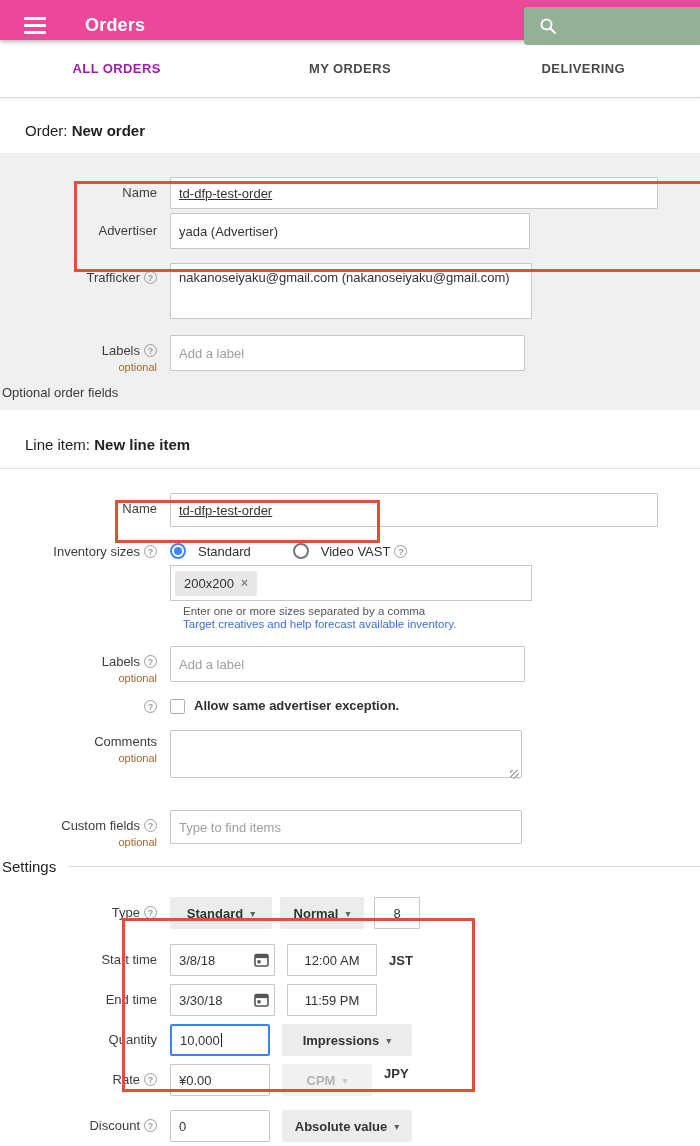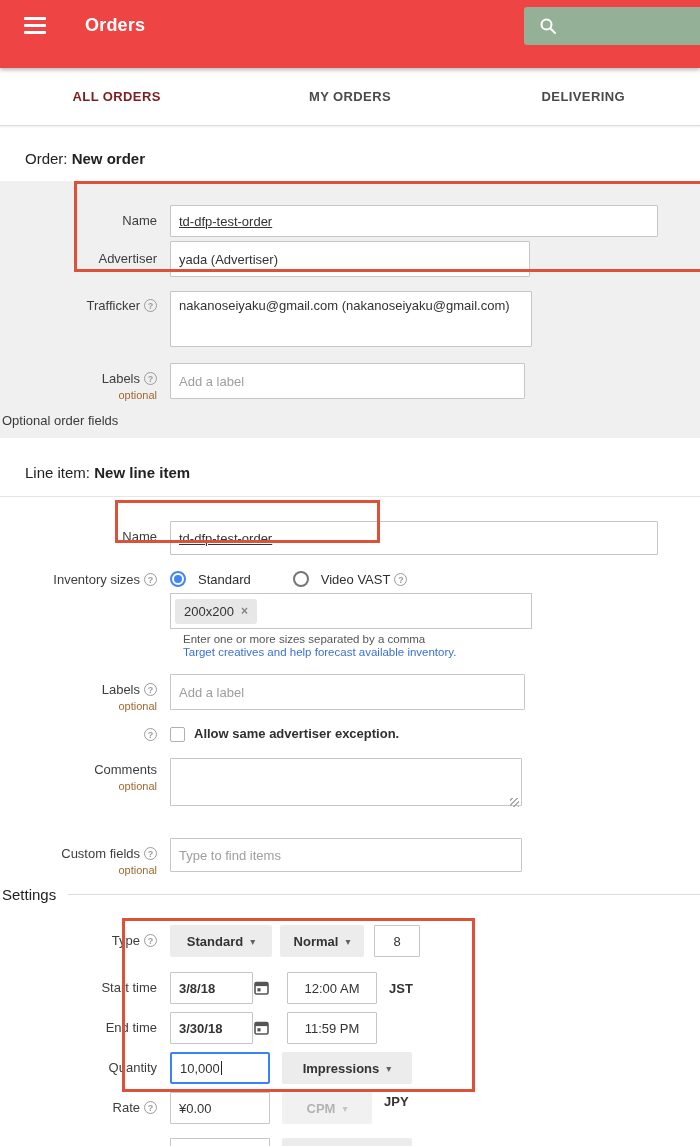--- a/index.html
+++ b/index.html
@@ -1,30 +1,30 @@
 <!DOCTYPE html>
 <html><head>
 <meta charset="utf-8">
 <style>
   * { margin:0; padding:0; box-sizing:border-box; }
   html,body { background:#fff; }
   body { font-family:"Liberation Sans", sans-serif; color:#333; }
   #app { position:relative; width:700px; height:1146px; overflow:hidden; background:#fff; }
 
   
-  .appbar { position:relative; height:68px; background:#ef4444; box-shadow:0 2px 4px rgba(0,0,0,.28); z-index:6; }
+  .appbar { position:relative; height:40px; background:#ec4899; box-shadow:0 2px 4px rgba(0,0,0,.28); z-index:6; }
   .hamburger { position:absolute; left:24px; top:17px; width:22px; cursor:pointer; }
   .hamburger div { height:3px; background:#fff; margin-bottom:4px; border-radius:1px; }
   .app-title { position:absolute; left:85px; top:15px; font-size:18px; font-weight:bold; color:#fff; letter-spacing:.2px; }
   .searchbox { position:absolute; left:524px; top:7px; width:190px; height:38px; background:#94b198; border-radius:3px; display:flex; align-items:center; padding-left:15px; }
 
   
   .tabbar { position:relative; height:58px; display:flex; align-items:center; background:#fff; border-bottom:1px solid #dcdcdc; box-shadow:0 1px 2px rgba(0,0,0,.07); z-index:5; }
   .tab { flex:1; text-align:center; font-size:13px; font-weight:bold; letter-spacing:.4px; color:#4a4a4a; cursor:pointer; }
-  .tab.active { color:#7f1d1d; }
+  .tab.active { color:#a21caf; }
 
   
   .sec-head { padding:24px 0 14px 25px; font-size:15px; color:#222; }
   .sec-head b { font-weight:bold; }
   .li-head { padding:26px 0 15px 25px; font-size:15px; color:#222; border-bottom:1px solid #e6e6e6; }
 
   
   .order-panel { background:#f0f0f0; padding:16px 0 8px 0; }
 
   
@@ -61,21 +61,21 @@
   
   .settings-head { display:flex; align-items:center; margin-top:8px; }
   .settings-head .txt { font-size:15px; color:#222; padding-left:2px; }
   .settings-head .rule { flex:1; border-top:1px solid #ddd; margin-left:12px; }
   .dd { height:32px; background:#ececec; border-radius:2px; display:inline-flex; align-items:center; justify-content:center; font-size:13px; font-weight:bold; color:#333; cursor:pointer; }
   .dd .arr { font-size:10px; color:#616161; margin-left:7px; font-weight:normal; }
   .dd.disabled { color:#b3b3b3; background:#f1f1f1; cursor:default; }
   .dd.disabled .arr { color:#c4c4c4; }
   .prio { width:46px; height:32px; text-align:center; color:#999; border-color:#ddd; }
   .datewrap { position:relative; width:105px; }
-  .datewrap input { width:83px; padding-right:24px;font-weight:bold; }
+  .datewrap input { width:105px; padding-right:24px; }
   .cal { position:absolute; right:6px; top:8px; }
   .timein { width:90px; margin-left:12px; text-align:center; }
   .tz { font-size:13px; font-weight:bold; color:#333; margin-left:12px; padding-top:9px; }
   .qty-field { width:100px; height:32px; border:2px solid #3b82f6; border-radius:2px; background:#fff; display:flex; align-items:center; padding-left:8px; font-size:13px; color:#333; }
   .caret { display:inline-block; width:1px; height:14px; background:#222; margin-left:1px; }
   .w100 { width:100px; }
   .ml12 { margin-left:12px; }
   .jpy { font-size:13px; font-weight:bold; color:#333; margin-left:12px; padding-top:2px; }
 
   

